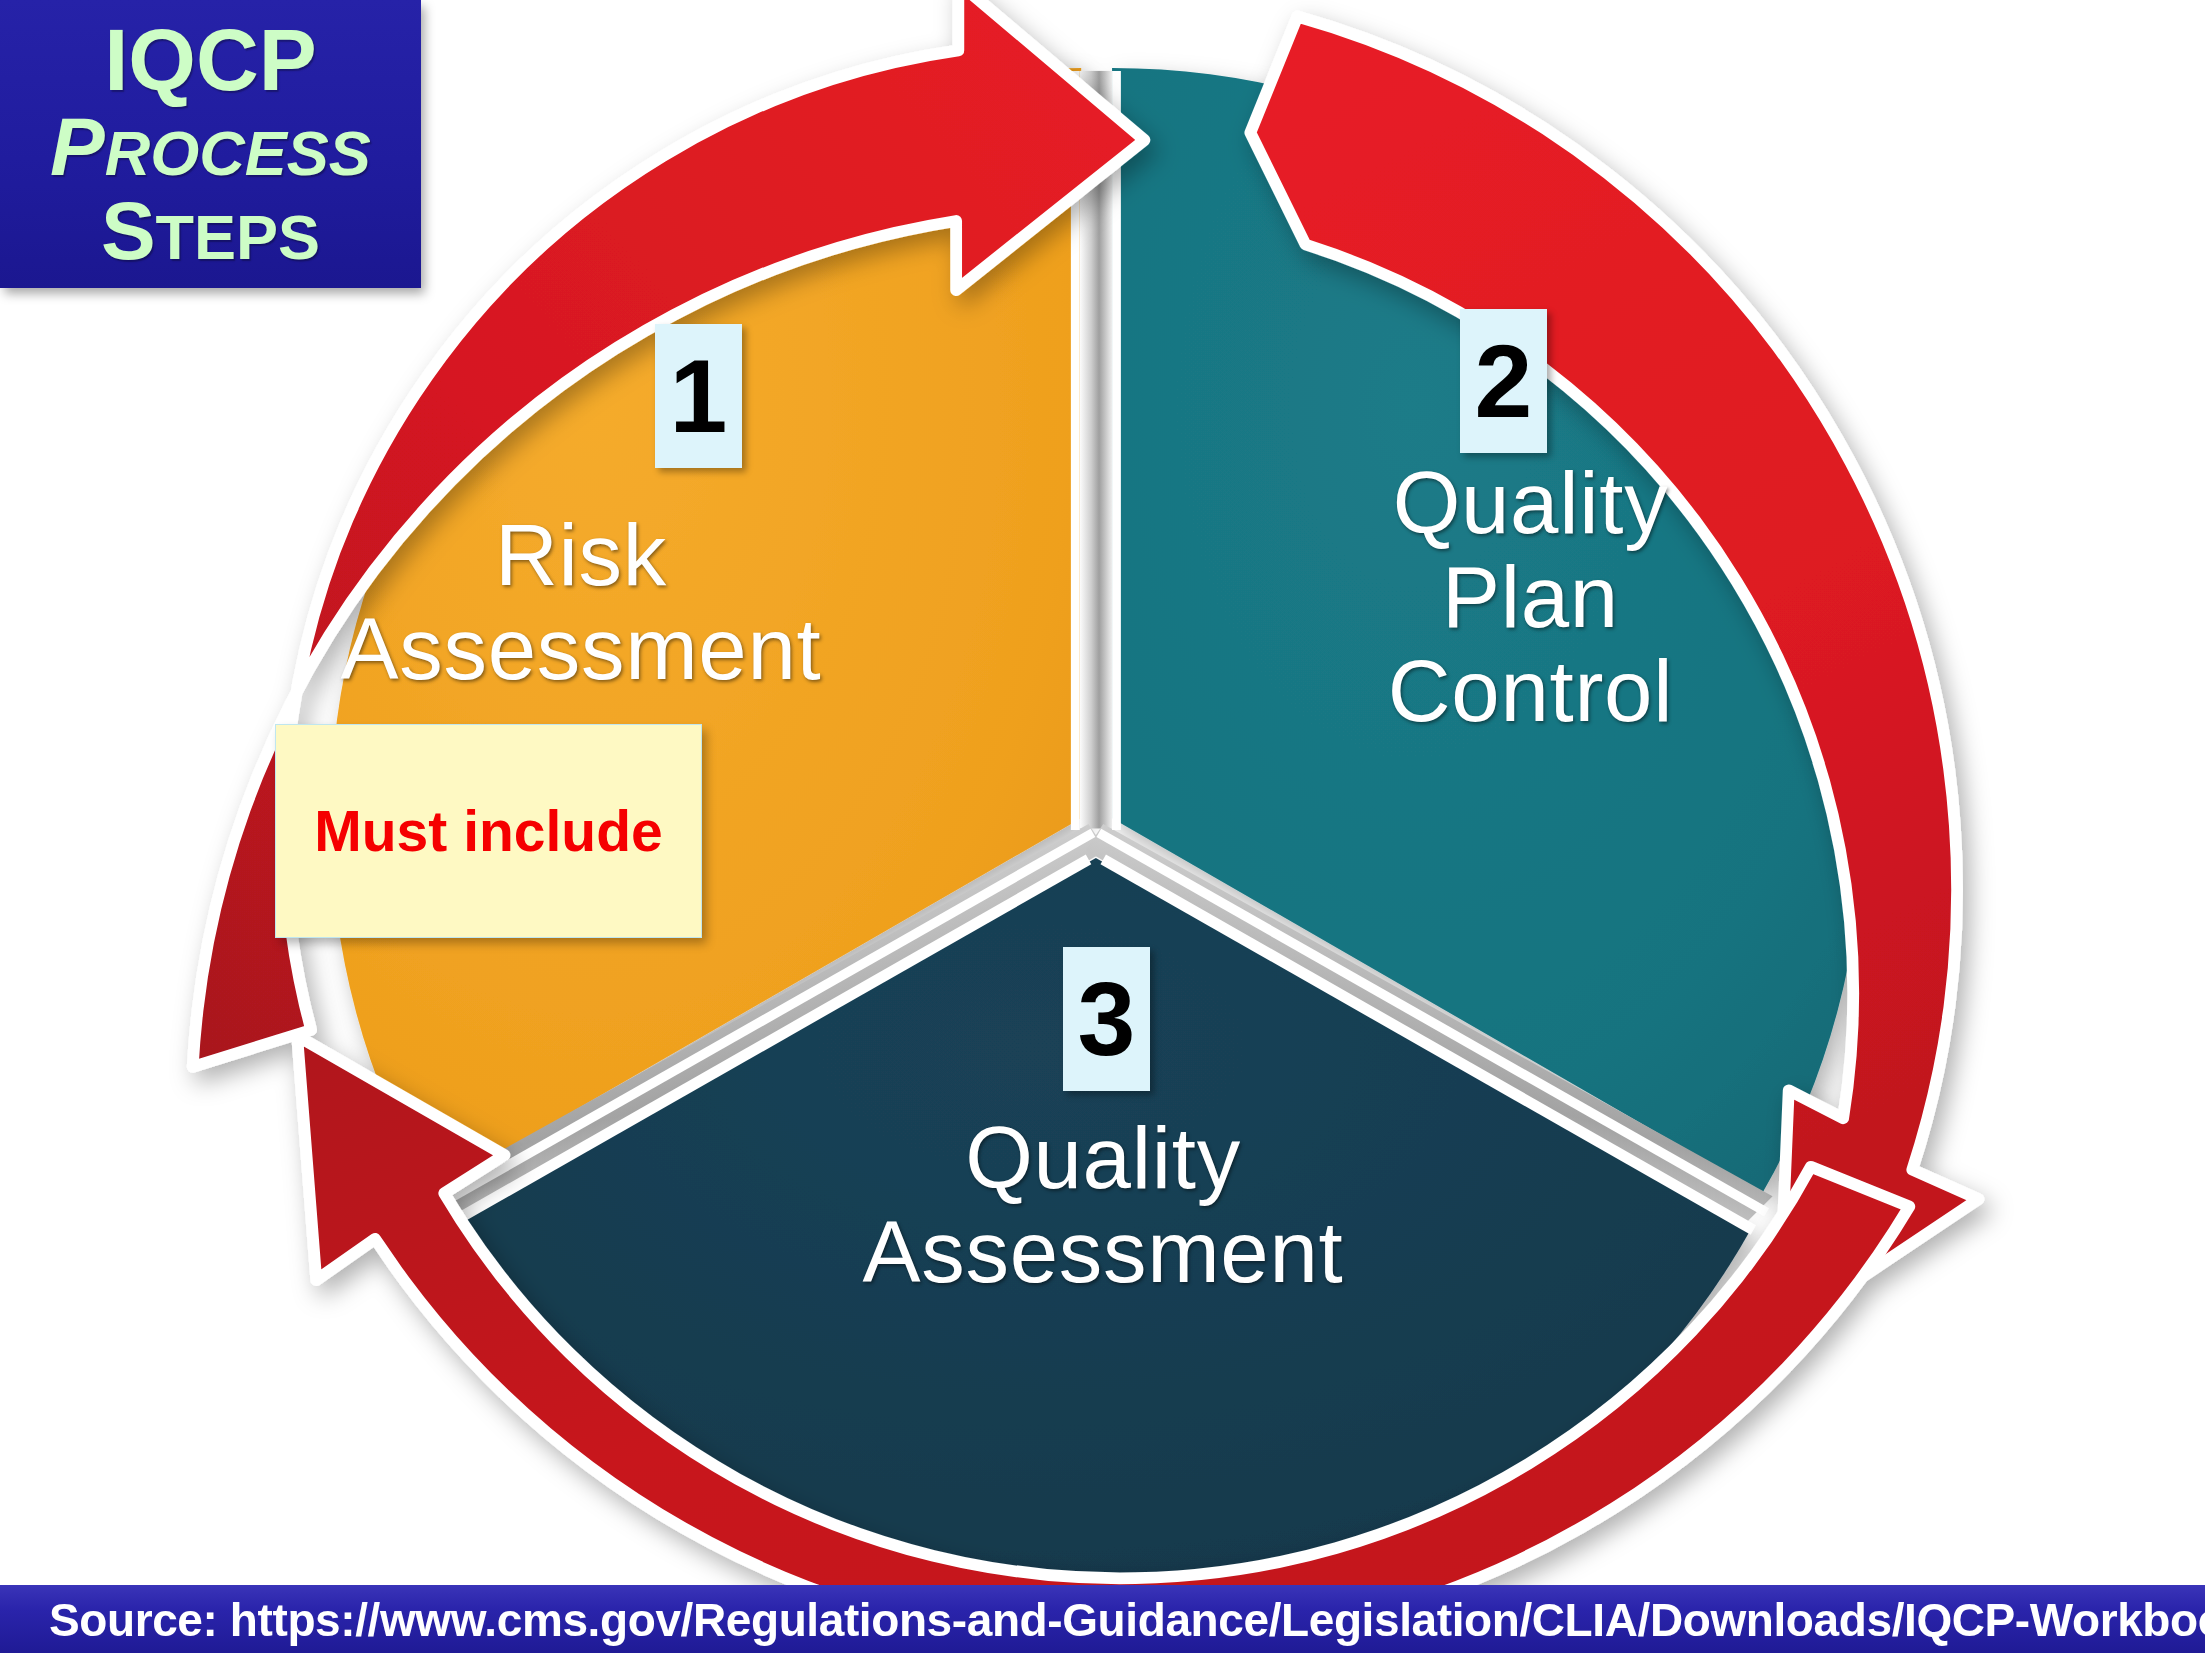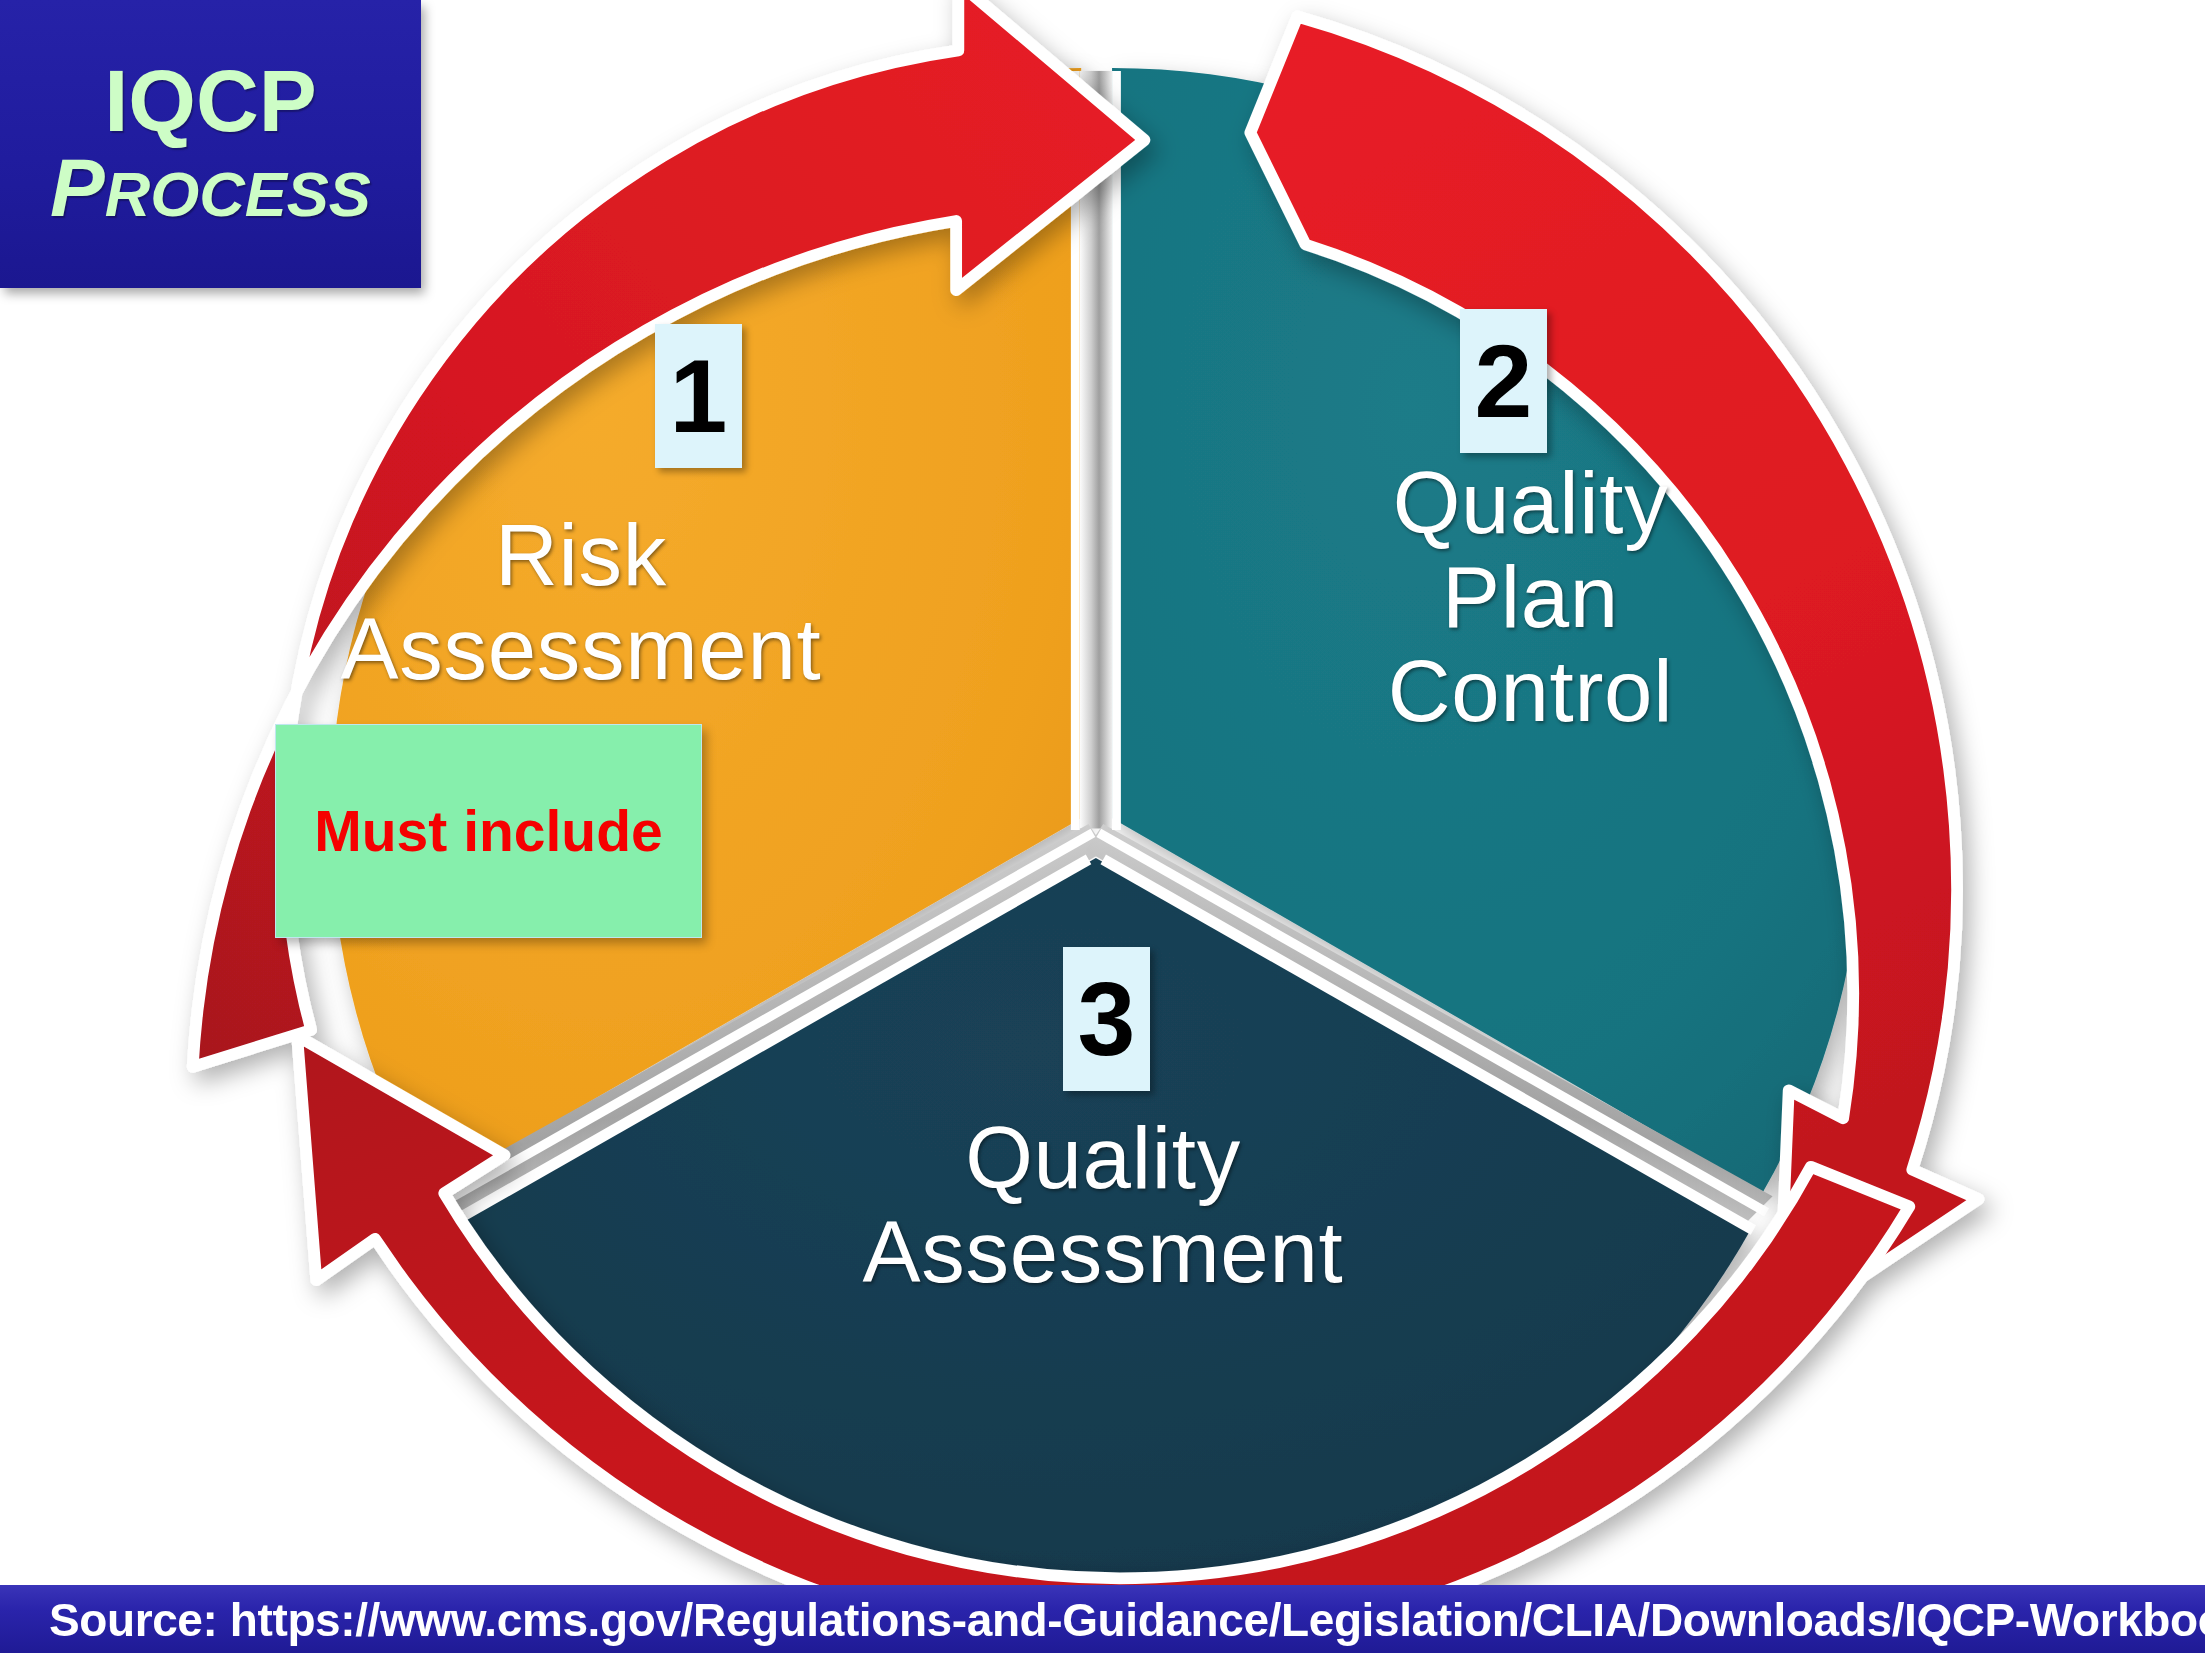--- a/index.html
+++ b/index.html
@@ -39,21 +39,21 @@
   .num-chip{position:absolute;background:#ddf4fb;
             display:flex;align-items:center;justify-content:center;
             color:#000;font-weight:700;
             box-shadow:3.7px 4.4px 6.6px rgba(0,0,0,.33);}
   #chip-1{left:655px;top:324px;width:87px;height:144px;font-size:104px;}
   #chip-2{left:1460px;top:309px;width:87px;height:144px;font-size:104px;}
   #chip-3{left:1063px;top:947px;width:87px;height:144px;font-size:104px;}
 
   
   #callout{position:absolute;left:275px;top:724px;width:425px;height:212px;
-           background:#86efac;border:1.5px solid #bfe6ef;
+           background:#fef9c3;border:1.5px solid #bfe6ef;
            box-shadow:5.1px 5.9px 9.6px rgba(0,0,0,.30);
            display:flex;flex-direction:column;align-items:center;justify-content:center;
            color:#f50000;font-weight:700;font-size:57px;line-height:1.16;text-align:center;}
 
   
   #footer{position:absolute;left:0;bottom:0;width:2205px;height:69px;
           background:linear-gradient(180deg,#3a34b8 0%,#2a24ab 35%,#1f1a95 100%);
           display:flex;align-items:center;}
   #footer-text{color:#ffffff;font-weight:700;font-size:46px;white-space:nowrap;
                padding-left:49px;letter-spacing:-0.4px;}
@@ -185,20 +185,21 @@
                L 404 1408
                L 686 1570
                L 604 1622
                A 1068 1068 0 0 0 2462 1586 Z"></path>
     </g>
   </svg>
 
   <div id="title-badge">
     <div class="t-line t-l1">IQCP</div>
     <div class="t-line t-l2"><span class="cap">P</span><span class="sm">ROCESS</span></div>
+    <div class="t-line t-l3"><span class="cap">S</span><span class="sm">TEPS</span></div>
   </div>
 
   <div class="num-chip" id="chip-1">1</div>
   <div class="num-chip" id="chip-2">2</div>
   <div class="num-chip" id="chip-3">3</div>
 
   <div class="seg-label" id="label-1">
     <div>Risk</div>
     <div>Assessment</div>
   </div>

